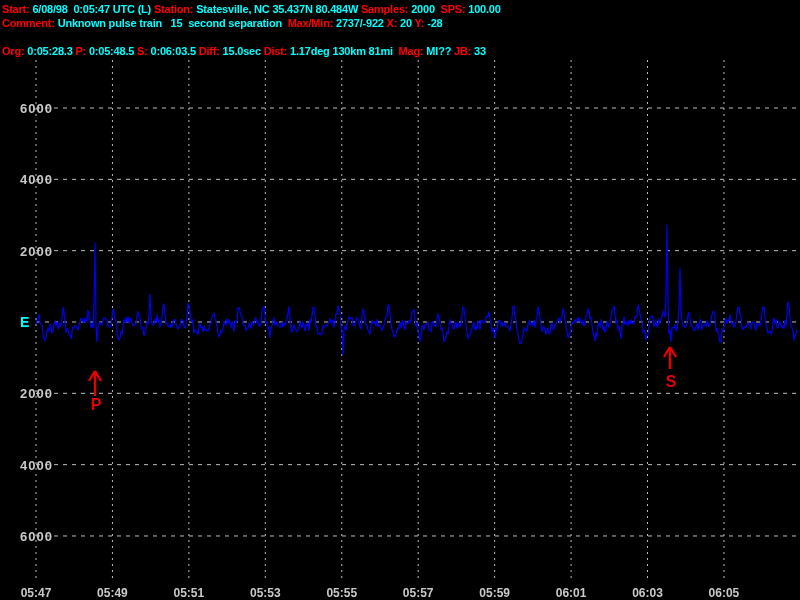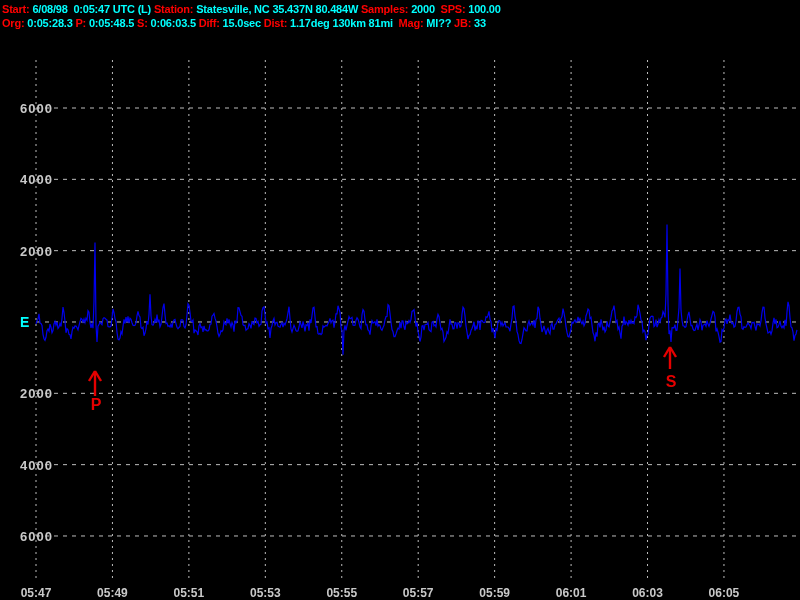--- a/index.html
+++ b/index.html
@@ -1,34 +1,35 @@
 <!DOCTYPE html>
 <html><head>
 <meta charset="utf-8">
 <style>
   html,body{margin:0;padding:0;background:#000;}
   .app{position:relative;width:800px;height:600px;background:#000;overflow:hidden;
        font-family:"Liberation Sans",sans-serif;}
   .header{position:absolute;left:2px;top:2px;z-index:3;}
   .hline{white-space:pre;font-weight:bold;font-size:11px;letter-spacing:-0.2px;line-height:14px;}
-  .hline-gap{margin-top:0;text-decoration:underline;}
+  .hline-gap{margin-top:14px;text-decoration:underline;}
   .label{color:#ff0000;}
   .value{color:#00ffff;}
   svg.plot{position:absolute;left:0;top:0;}
   .axis-y{fill:#c9c9c9;font:bold 13px "Liberation Sans",sans-serif;letter-spacing:1px;}
   .axis-x{fill:#c9c9c9;font:bold 12px "Liberation Sans",sans-serif;}
   .e-label{fill:#00ffff;font:bold 14px "Liberation Sans",sans-serif;}
   .marker-label{fill:#e60000;font:bold 16px "Liberation Sans",sans-serif;}
 </style>
 </head>
 <body>
 
 <div class="app">
   <div class="header">
       <div class="hline"><span class="label">Start: </span><span class="value">6/08/98  0:05:47 UTC (L) </span><span class="label">Station: </span><span class="value">Statesville, NC 35.437N 80.484W </span><span class="label">Samples: </span><span class="value">2000  </span><span class="label">SPS: </span><span class="value">100.00</span></div>
+      <div class="hline"><span class="label">Comment: </span><span class="value">Unknown pulse train   15  second separation  </span><span class="label">Max/Min: </span><span class="value">2737/-922 </span><span class="label">X: </span><span class="value">20 </span><span class="label">Y: </span><span class="value">-28</span></div>
       <div class="hline hline-gap"><span class="label">Org: </span><span class="value">0:05:28.3 </span><span class="label">P: </span><span class="value">0:05:48.5 </span><span class="label">S: </span><span class="value">0:06:03.5 </span><span class="label">Diff: </span><span class="value">15.0sec </span><span class="label">Dist: </span><span class="value">1.17deg 130km 81mi  </span><span class="label">Mag: </span><span class="value">Ml?? </span><span class="label">JB: </span><span class="value">33</span></div>
     </div>
   <svg class="plot" width="800" height="600">
       <line x1="36" y1="60" x2="36" y2="582" stroke="#bdbdbd" stroke-width="1" stroke-dasharray="2 4"></line>
       <line x1="112.44" y1="60" x2="112.44" y2="582" stroke="#bdbdbd" stroke-width="1" stroke-dasharray="2 4"></line>
       <line x1="188.88" y1="60" x2="188.88" y2="582" stroke="#bdbdbd" stroke-width="1" stroke-dasharray="2 4"></line>
       <line x1="265.32" y1="60" x2="265.32" y2="582" stroke="#bdbdbd" stroke-width="1" stroke-dasharray="2 4"></line>
       <line x1="341.76" y1="60" x2="341.76" y2="582" stroke="#bdbdbd" stroke-width="1" stroke-dasharray="2 4"></line>
       <line x1="418.2" y1="60" x2="418.2" y2="582" stroke="#bdbdbd" stroke-width="1" stroke-dasharray="2 4"></line>
       <line x1="494.64" y1="60" x2="494.64" y2="582" stroke="#bdbdbd" stroke-width="1" stroke-dasharray="2 4"></line>

